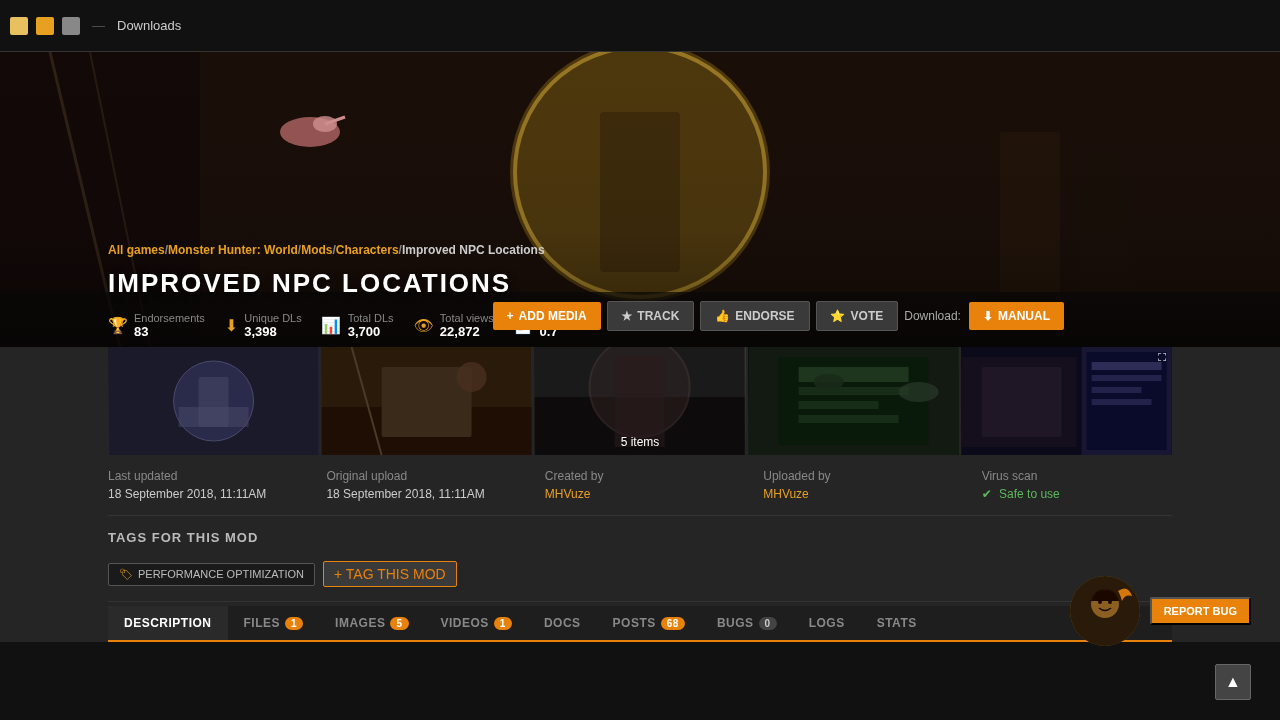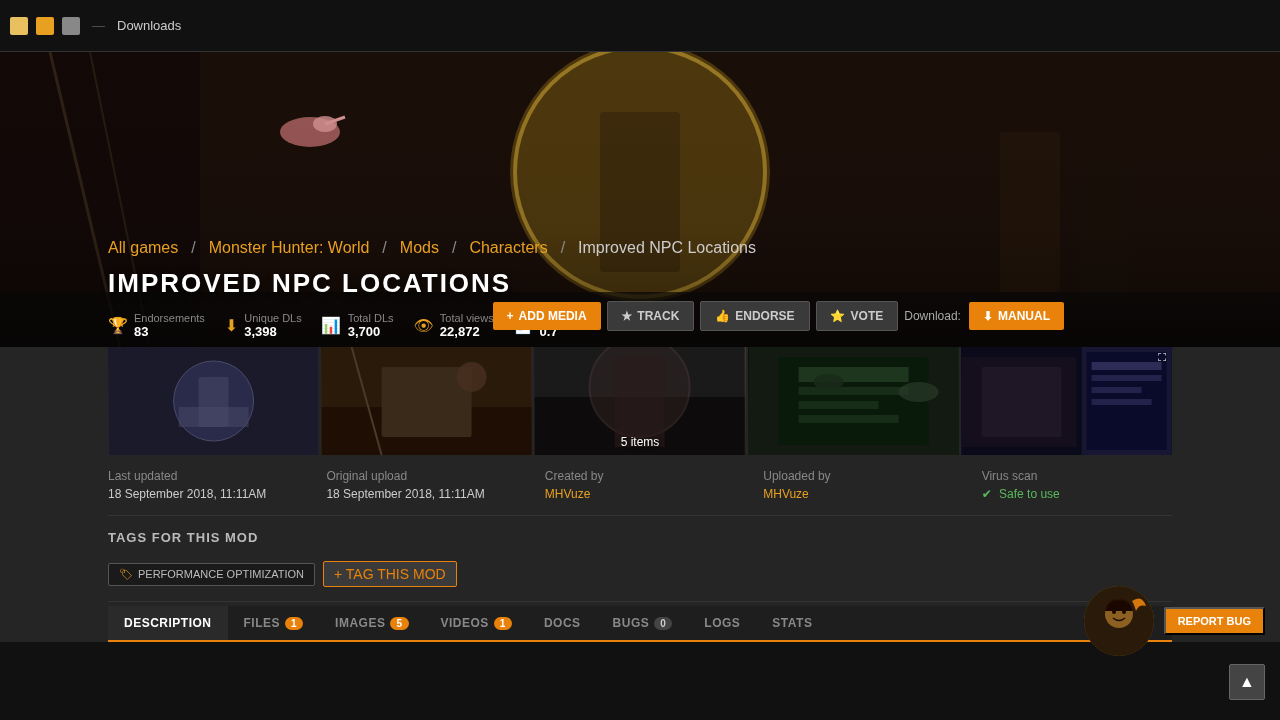--- a/index.html
+++ b/index.html
@@ -41,23 +41,24 @@
       overflow: hidden;
     }
 
     
     .breadcrumb {
       position: absolute;
       bottom: 90px;
       left: 108px;
       display: flex;
       align-items: center;
-      gap: 13px;
-      font-size: 16px;
+      gap: 0;
+      font-size: 12px;
       z-index: 10;
+      font-weight: bold;
     }
     .breadcrumb a { color: #e8a020; text-decoration: none; }
     .breadcrumb span { color: #888; }
     .breadcrumb .current { color: #ccc; }
 
     
     .mod-title {
       position: absolute;
       bottom: 48px;
       left: 108px;
@@ -246,25 +247,25 @@
       color: #ccc;
       border-radius: 10px;
       padding: 1px 6px;
       font-size: 10px;
     }
 
     
     .float-bottom-right {
       position: fixed;
       bottom: 20px;
-      right: 15px;
+      right: 29px;
       display: flex;
       flex-direction: column;
       align-items: flex-end;
-      gap: 8px;
+      gap: 18px;
       z-index: 100;
     }
     .scroll-top-btn {
       width: 36px; height: 36px;
       background: #444;
       border: 1px solid #666;
       color: #fff;
       display: flex;
       align-items: center;
       justify-content: center;
@@ -534,20 +535,24 @@
         <span class="tab-count">5</span>
       </div>
       <div class="tab">
         <span>VIDEOS</span>
         <span class="tab-count">1</span>
       </div>
       <div class="tab">
         <span>DOCS</span>
       </div>
       <div class="tab">
+        <span>POSTS</span>
+        <span class="tab-count">68</span>
+      </div>
+      <div class="tab">
         <span>BUGS</span>
         <span class="tab-count-dark">0</span>
       </div>
       <div class="tab">
         <span>LOGS</span>
       </div>
       <div class="tab">
         <span>STATS</span>
       </div>
     </div>

